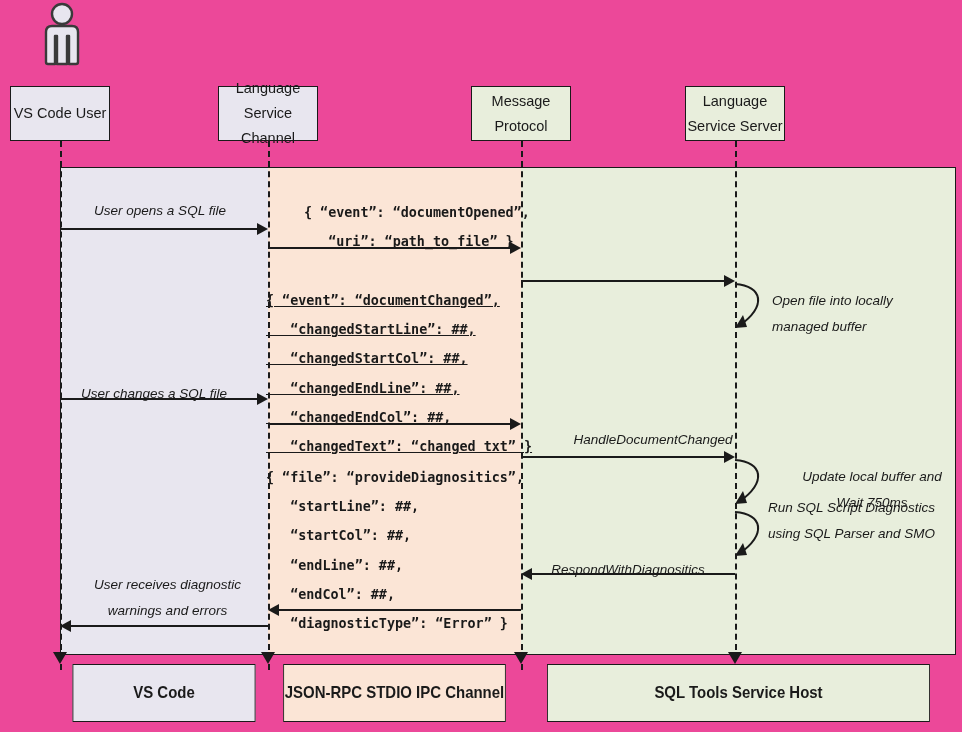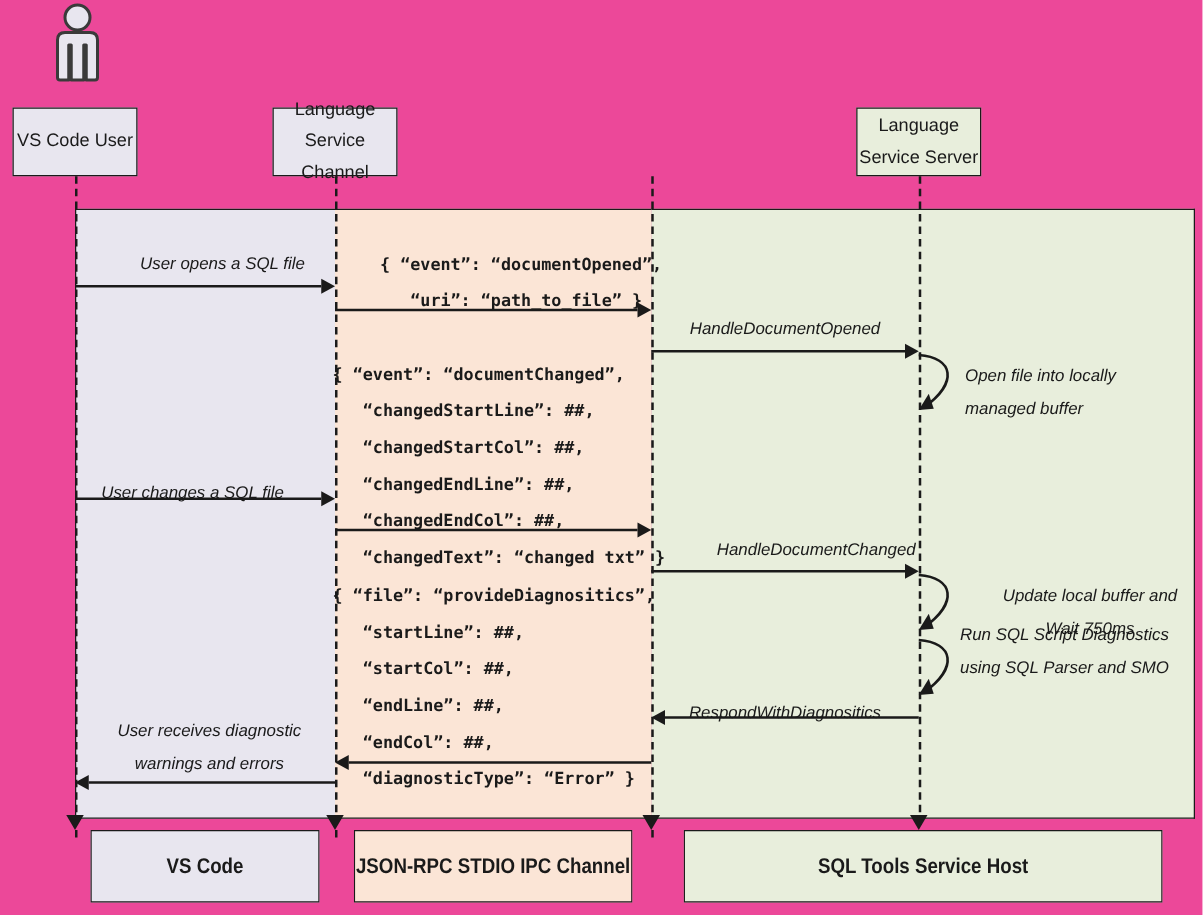--- a/index.html
+++ b/index.html
@@ -73,49 +73,52 @@
     <path d="M14 30 q0 -6 6 -6 h20 q6 0 6 6 v30 q0 2 -2 2 h-7 v-28 h-2 v28 h-10 v-28 h-2 v28 h-7 q-2 0 -2 -2 z" fill="#e8e6ef" stroke="#3a3a3a" stroke-width="2.4" stroke-linejoin="round"></path>
   </svg>
 
   <div class="hdr" id="hdr-user">
     <span>VS Code User</span>
   </div>
   <div class="hdr" id="hdr-client">
     <span>Language</span>
     <span>Service Channel</span>
   </div>
+  <div class="hdr" id="hdr-protocol">
+    <span>Message</span>
+    <span>Protocol</span>
+  </div>
   <div class="hdr" id="hdr-server">
     <span>Language</span>
     <span>Service Server</span>
   </div>
 
   <div class="lifeline" id="ll-user"></div>
   <div class="lifeline" id="ll-client"></div>
   <div class="lifeline" id="ll-protocol"></div>
   <div class="lifeline" id="ll-server"></div>
 
-  <div class="mlabel" style="left:60px;top:198px;width:200px;padding-left:18px;">User opens a SQL file</div>
+  <div class="mlabel" style="left:60px;top:198px;width:200px;">User opens a SQL file</div>
   <div class="msg right" style="left:60px;top:228px;width:197px;"></div>
 
   <div class="json" style="left:272px;top:198px;margin-left:32px;">{ “event”: “documentOpened”,
    “uri”: “path_to_file” }</div>
 
   <div class="msg right" style="left:268px;top:247px;width:242px;"></div>
 
-  <div class="mlabel" style="left:521px;top:250px;width:214px;">HandleDocumentOpened</div>
   <div class="msg right" style="left:521px;top:280px;width:203px;"></div>
 
   <svg class="selfloop" style="left:733px;top:282px;" width="46" height="50" viewBox="0 0 46 50">
     <path d="M2 2 C 30 4, 34 24, 6 44" fill="none" stroke="#1a1a1a" stroke-width="2.1"></path>
     <polygon points="10,33 2,46 14,45" fill="#1a1a1a"></polygon>
   </svg>
   <div class="mlabel" style="left:772px;top:288px;width:200px;text-align:left;">Open file into locally
 managed buffer</div>
 
-  <div class="json" style="left:266px;top:286px;">{ “event”: “documentChanged”,
+  <div class="json" style="left:266px;top:286px;text-decoration:underline;">{ “event”: “documentChanged”,
    “changedStartLine”: ##,
    “changedStartCol”: ##,
    “changedEndLine”: ##,
    “changedEndCol”: ##,
    “changedText”: “changed txt” }</div>
 
   <div class="mlabel" style="left:60px;top:381px;width:188px;">User changes a SQL file</div>
   <div class="msg right" style="left:60px;top:398px;width:197px;"></div>
 
   <div class="msg right" style="left:268px;top:423px;width:242px;"></div>

